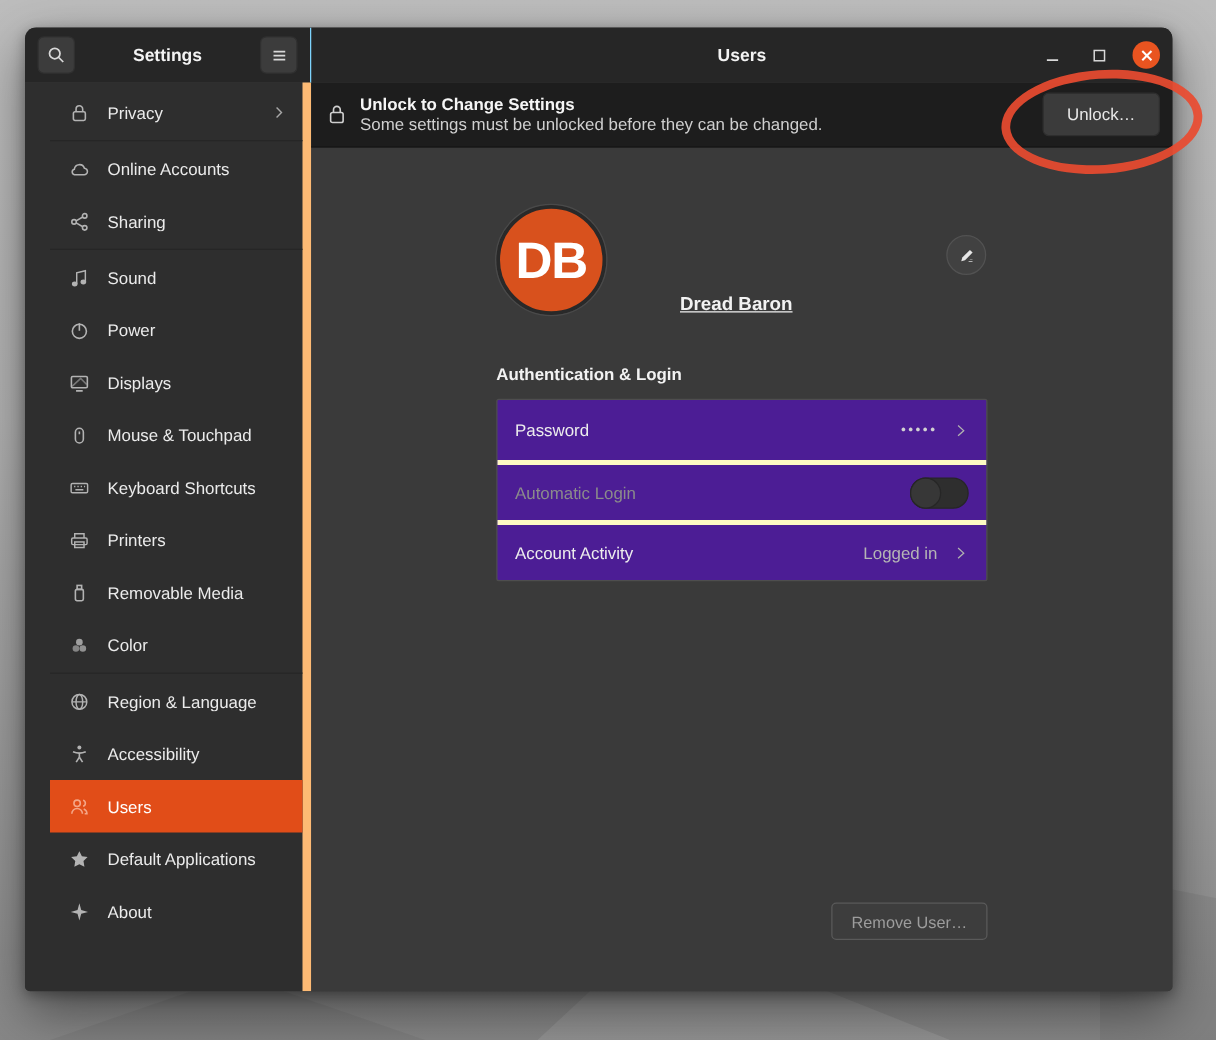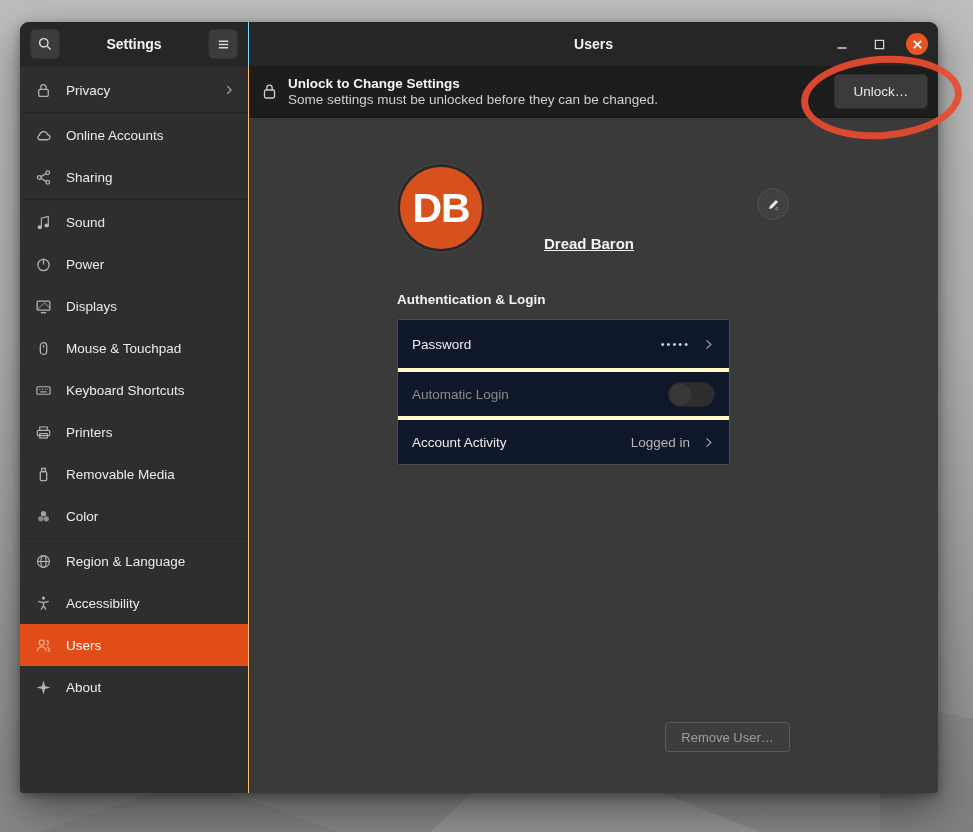--- a/index.html
+++ b/index.html
@@ -33,21 +33,21 @@
   .sq-btn.search { left:10px; }
   .sq-btn.menu { right:10px; }
 
   .win-controls { position:absolute; right:10px; top:0; height:44px;
     display:flex; align-items:center; gap:17px; }
   .wc { width:20px; height:20px; display:flex; align-items:center; justify-content:center; color:#d9d9d9; }
   .wc.close { width:22px; height:22px; border-radius:50%; background:#E95420; color:#fff; }
 
   
   .wbody { flex:1; display:flex; min-height:0; }
-  .sidebar { width:229px; flex:0 0 229px; background:#2e2e2e; border-right:1px solid #fdba74; padding-top:3px; }
+  .sidebar { width:229px; flex:0 0 229px; background:#2e2e2e; border-right:7px solid #fdba74; padding-top:3px;padding-left:20px; }
   .side-item { height:42px; display:flex; align-items:center; padding:0 12px 0 15px;
     color:#ebebeb; font-size:13.5px; cursor:pointer; }
   .side-item .icn { width:17px; height:17px; margin-right:14px; color:#b3b3b3; flex:0 0 17px; }
   .side-item .lbl { flex:1; white-space:nowrap; overflow:hidden; }
   .side-item .chev { color:#a8a8a8; width:14px; height:14px; }
   .side-item.selected { background:#E14D18; color:#ffffff; }
   .side-item.selected .icn { color:#f4a687; }
   .side-sep { height:1px; background:#262626; margin:1px 0; }
   .icn svg, .chev svg, .wc svg, .sq-btn svg { display:block; width:100%; height:100%; }
 
@@ -74,21 +74,21 @@
     justify-content:center; color:#fff; font-size:41px; font-weight:bold; letter-spacing:-1px; }
   .user-name { margin-left:23px; color:#f2f2f2; font-size:15px; font-weight:bold;text-decoration:underline; }
   .edit-btn { position:absolute; right:1px; top:32px; width:32px; height:32px; border-radius:50%;
     background:#414141; border:1px solid #525252; color:#e6e6e6; display:flex;
     align-items:center; justify-content:center; cursor:pointer; }
   .edit-btn svg { width:15px; height:15px; display:block; }
 
   .section-heading { position:absolute; left:0; top:174px; color:#f2f2f2;
     font-size:13.5px; font-weight:bold; }
 
-  .card { position:absolute; left:0; top:201px; width:333px; background:#0f172a;
+  .card { position:absolute; left:0; top:201px; width:393px; background:#4c1d95;
     border:1px solid #4e4e4e; border-radius:2px; }
   .row { height:48px; display:flex; align-items:center; padding:0 14px; font-size:13.5px;
     color:#ededed; cursor:pointer; }
   .row + .row { border-top:4px solid #fef9c3;gap:17px; }
   .row .end { margin-left:auto; display:flex; align-items:center; gap:12px; color:#b5b5b5; }
   .row .dots { font-size:11px; letter-spacing:2px; color:#d2d2d2; }
   .row .val { font-size:13.5px; color:#b5b5b5; }
   .row.disabled { color:#8b8b8b; cursor:default; }
   .chev-r { width:13px; height:13px; color:#b0b0b0; }
   .chev-r svg { display:block; width:100%; height:100%; }
@@ -328,20 +328,28 @@
             <svg viewBox="0 0 16 16" fill="none" stroke="currentColor" stroke-width="1.2">
                 <circle cx="6.3" cy="5.3" r="2.4"></circle>
                 <path d="M2.3 13.2a4 4 0 0 1 8 0"></path>
                 <path d="M10.8 7.6a2.4 2.4 0 0 0 0-4.6"></path>
                 <path d="M12 13.2h1.7a3.8 3.8 0 0 0-2.4-3.6"></path>
               </svg>
           </span>
           <span class="lbl">Users</span>
         </div>
 
+        <div class="side-item">
+          <span class="icn">
+            <svg viewBox="0 0 16 16" fill="currentColor">
+                <path d="M8 1.8l1.9 3.9 4.3.6-3.1 3 .7 4.3L8 11.6l-3.8 2 .7-4.3-3.1-3 4.3-.6Z"></path>
+              </svg>
+          </span>
+          <span class="lbl">Default Applications</span>
+        </div>
 
 
         <div class="side-item">
           <span class="icn">
             <svg viewBox="0 0 16 16" fill="currentColor">
                 <path d="M8 1.5 9.4 6.6 14.5 8 9.4 9.4 8 14.5 6.6 9.4 1.5 8 6.6 6.6Z"></path>
               </svg>
           </span>
           <span class="lbl">About</span>
         </div>

